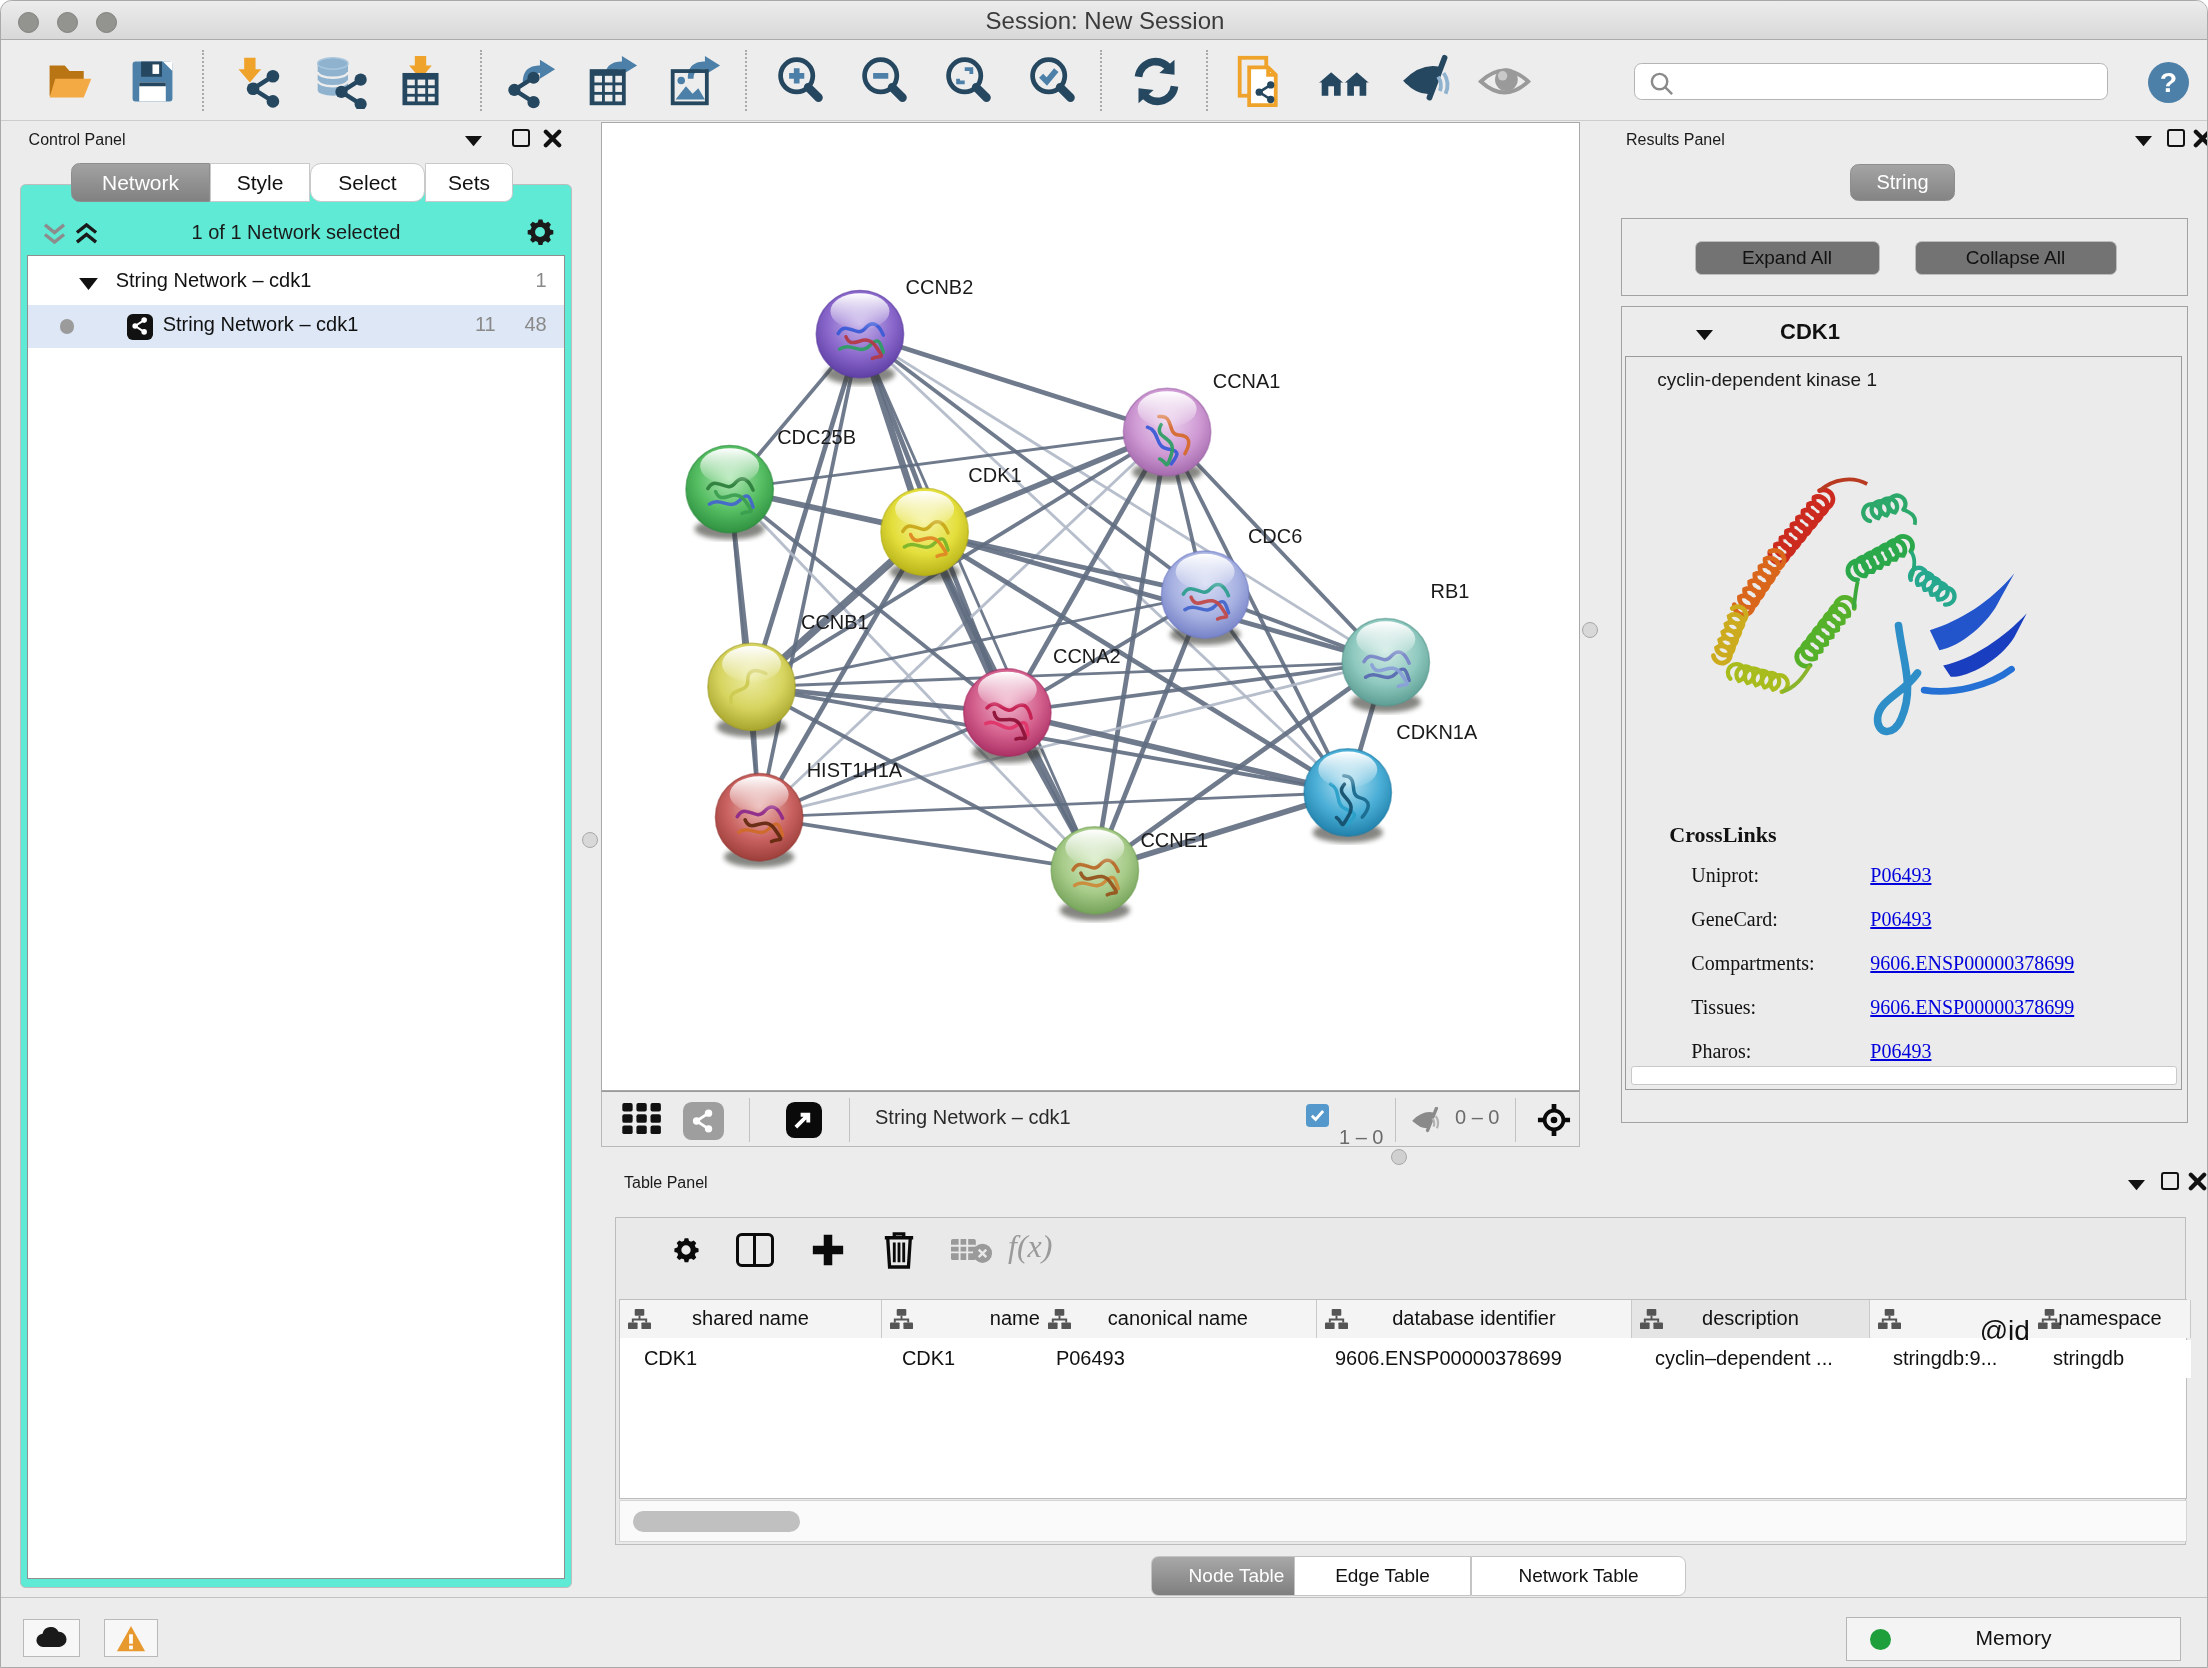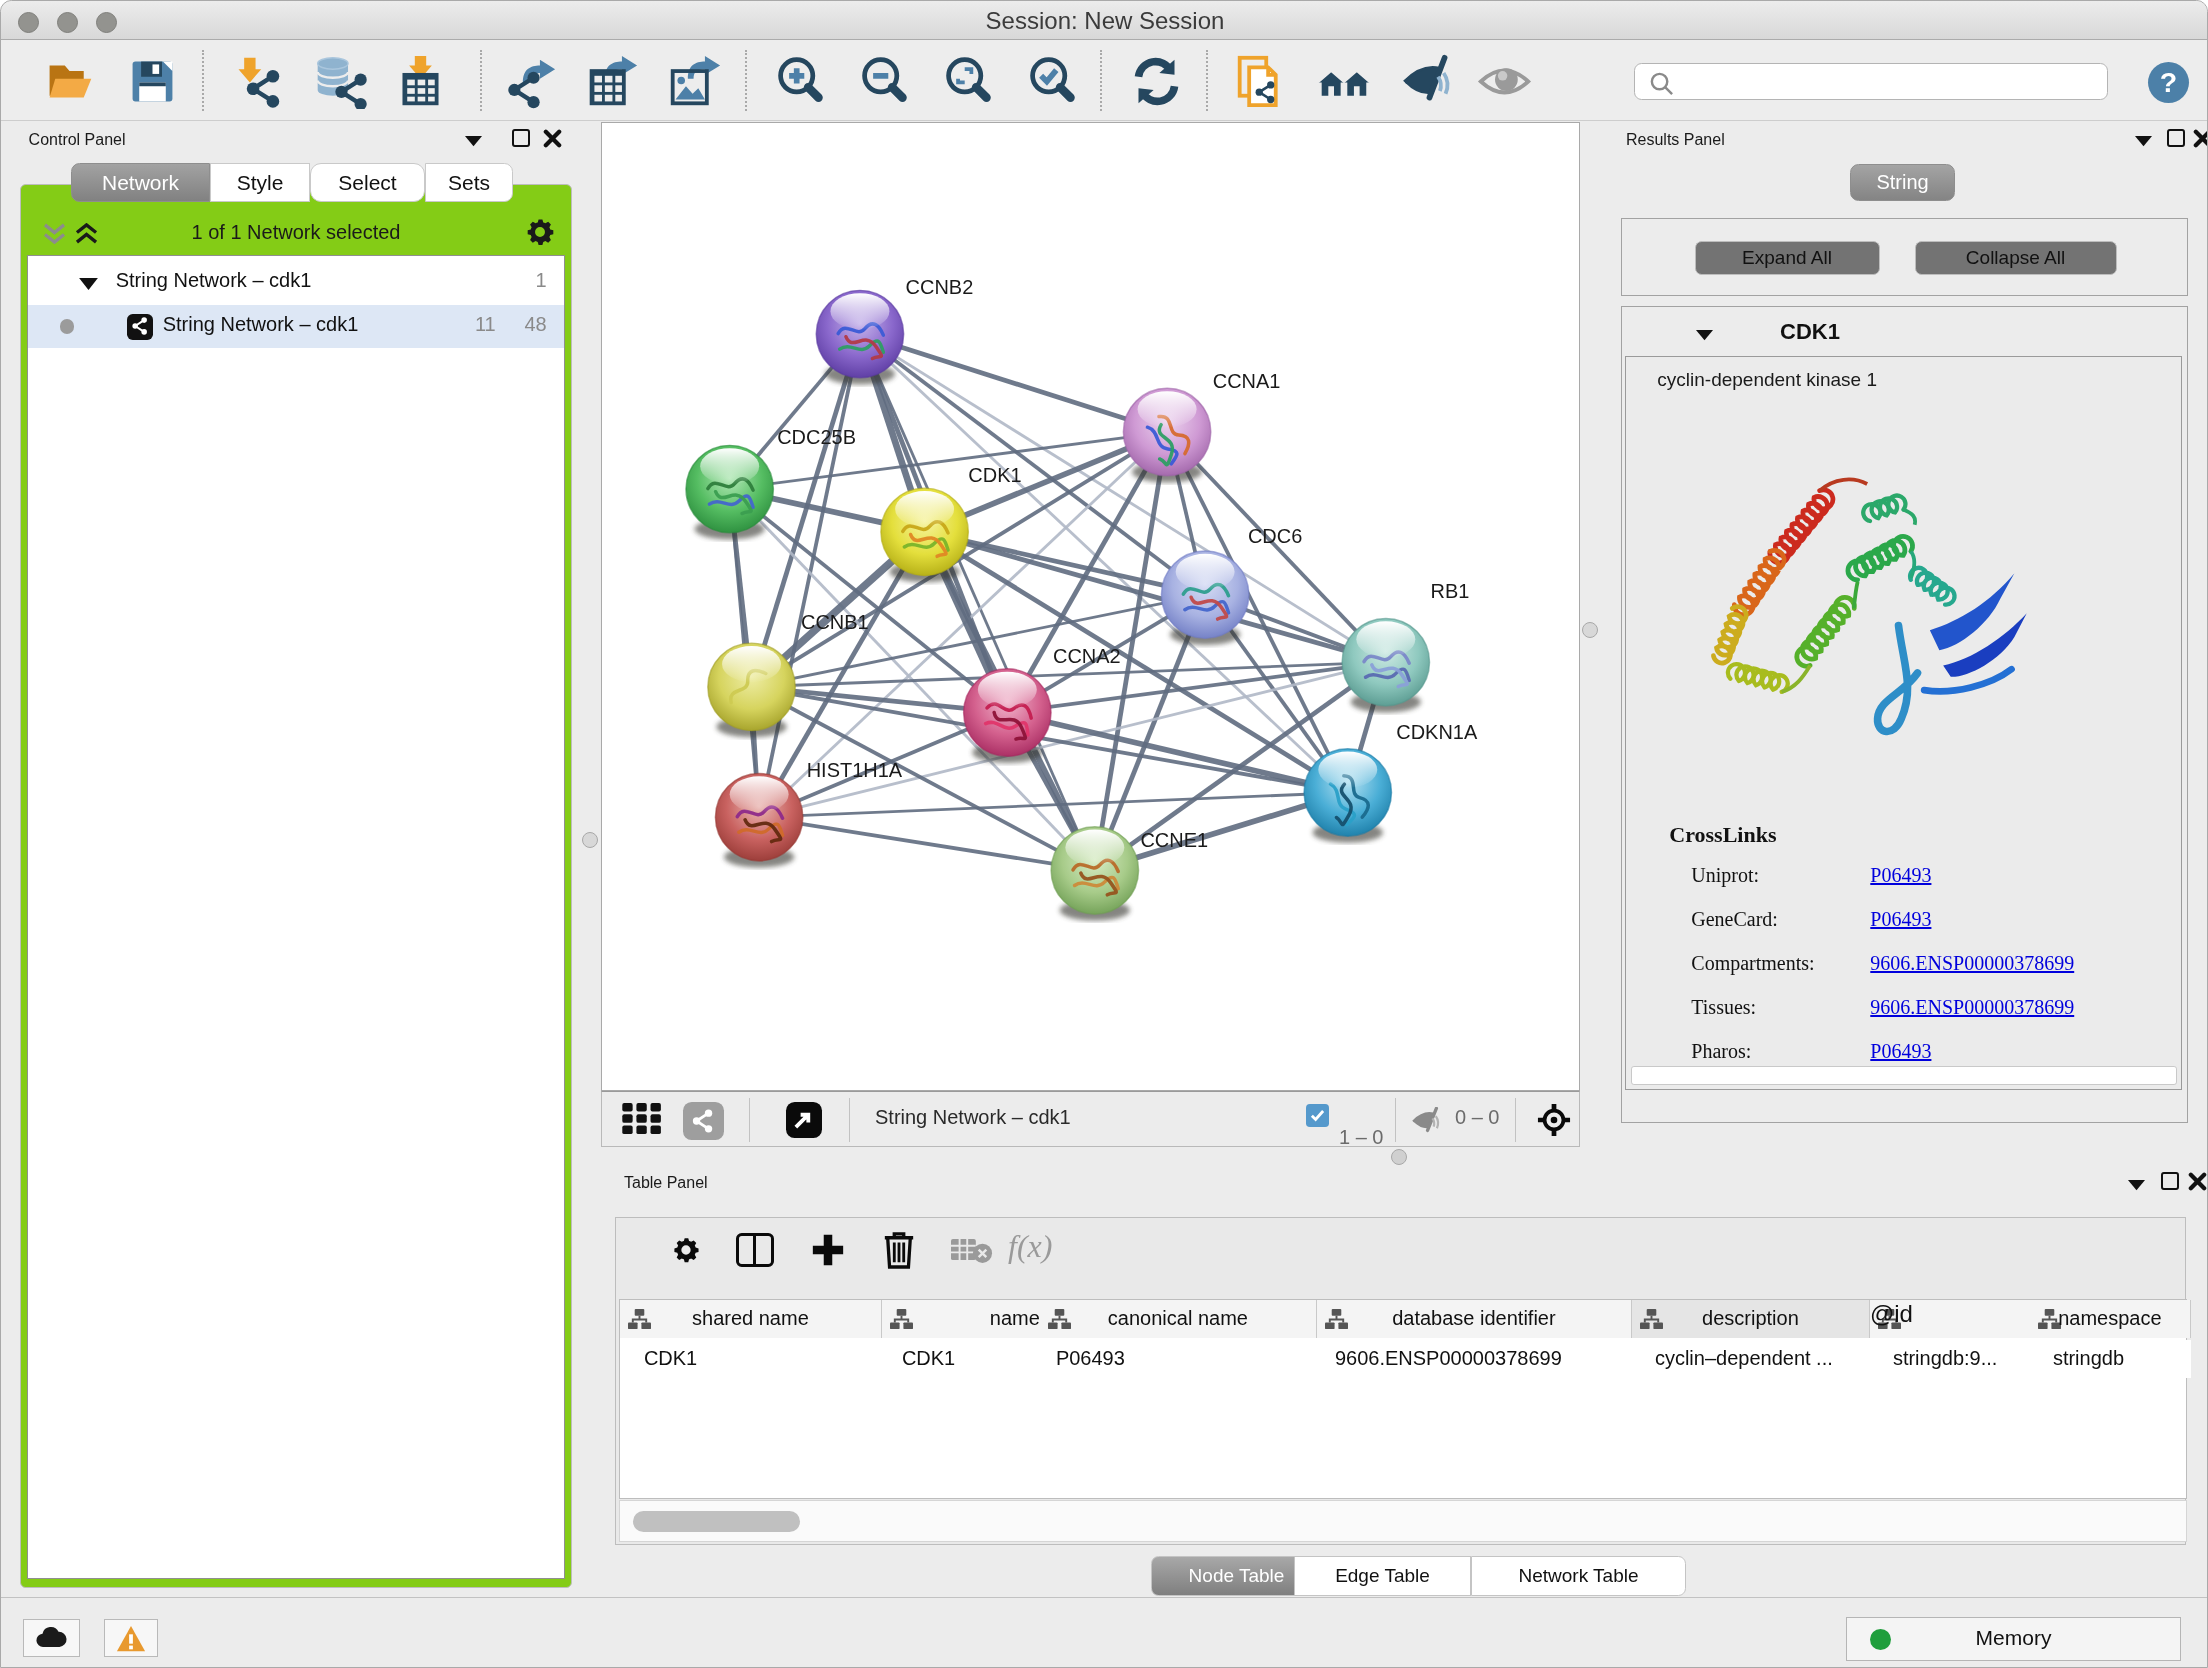--- a/index.html
+++ b/index.html
@@ -18,21 +18,21 @@
 #cpanel { position:absolute; left:0px; top:120px; width:590px; height:1476px; background:#ececec; }
 #netcanvas { position:absolute; left:600px; top:121px; width:979px; height:969px; background:#fff; border:1px solid #a9a9a9; }
 #netbar { position:absolute; left:600px; top:1090px; width:979px; height:56px; background:#ececec; border:1px solid #b9b9b9; border-top:1px solid #9a9a9a; }
 #rpanel { position:absolute; left:1609px; top:120px; width:599px; height:1031px; background:#ececec; }
 #tpanel { position:absolute; left:590px; top:1151px; width:1619px; height:445px; background:#ececec; }
 #statusbar { position:absolute; left:0; top:1596px; width:2208px; height:72px; background:#ececec; border-top:1.9px solid #c2c2c2; }
 .paneltitle { font-size:16px; color:#1a1a1a; }
 
 .tab { position:absolute; z-index:3; top:42px; height:39px; background:#fff; border:1px solid #c9c9c9; color:#111; font-size:21px; text-align:center; line-height:37px; }
 .tabsel { background:linear-gradient(#a2a2a2,#818181); color:#fff; border-color:#8e8e8e; }
-#cpbox { position:absolute; left:19px; top:63px; width:552px; height:1404px; background:#84cc16; border:1px solid #bdbdbd; border-radius:5.7px; }
+#cpbox { position:absolute; left:19px; top:63px; width:552px; height:1404px; background:#5eead4; border:1px solid #bdbdbd; border-radius:5.7px; }
 #cplist { position:absolute; left:5.7px; top:70px; width:538px; height:1324px; background:#fff; border:1px solid #8f8f8f; }
 
 .rbox { position:absolute; background:#ececec; border:1px solid #a2a2a2; }
 .btn { position:absolute; background:#737373; border:1px solid #bdbdbd; border-radius:6.7px; text-align:center; font-size:19px; color:#111; }
 
 #tbox { position:absolute; left:24px; top:65px; width:1571px; height:328px; background:#e9e9e9; border:1px solid #bdbdbd; }
 .seg { position:absolute; height:40px; background:#fff; border:1px solid #c4c4c4; font-size:19px; color:#111; text-align:center; line-height:38px; }
 .segsel { background:linear-gradient(#a8a8a8,#7f7f7f); color:#fff; }
 a.lnk { color:#0000dd; text-decoration:underline; }
 </style>
@@ -677,21 +677,21 @@
           </div>
           <div style="position:absolute;left:1250px;top:0;width:161px;height:38px;border-right:1.9px solid #c9c9c9;background:#f4f4f4;">
             <svg style="position:absolute;left:7.6px;top:7.6px;" width="25" height="23" viewBox="0 0 26 24">
               <g fill="#555">
                 <rect x="8" y="1" width="10" height="7" rx="1"></rect>
                 <rect x="1" y="15" width="10" height="7" rx="1"></rect>
                 <rect x="15" y="15" width="10" height="7" rx="1"></rect>
               </g>
               <path d="M13 8 L13 12 M6 15 L6 12 L20 12 L20 15" stroke="#555" stroke-width="2" fill="none"></path>
             </svg>
-            <div style="position:absolute;left:0;top:0;width:100%;text-align:left;font-size:24px;color:#111;">@id</div>
+            <div style="position:absolute;left:0;top:15px;width:100%;text-align:right;font-size:28px;color:#111;">@id</div>
           </div>
           <div style="position:absolute;left:1410px;top:0;width:161px;height:38px;border-right:1.9px solid #c9c9c9;background:#f4f4f4;">
             <svg style="position:absolute;left:7.6px;top:7.6px;" width="25" height="23" viewBox="0 0 26 24">
               <g fill="#555">
                 <rect x="8" y="1" width="10" height="7" rx="1"></rect>
                 <rect x="1" y="15" width="10" height="7" rx="1"></rect>
                 <rect x="15" y="15" width="10" height="7" rx="1"></rect>
               </g>
               <path d="M13 8 L13 12 M6 15 L6 12 L20 12 L20 15" stroke="#555" stroke-width="2" fill="none"></path>
             </svg>

